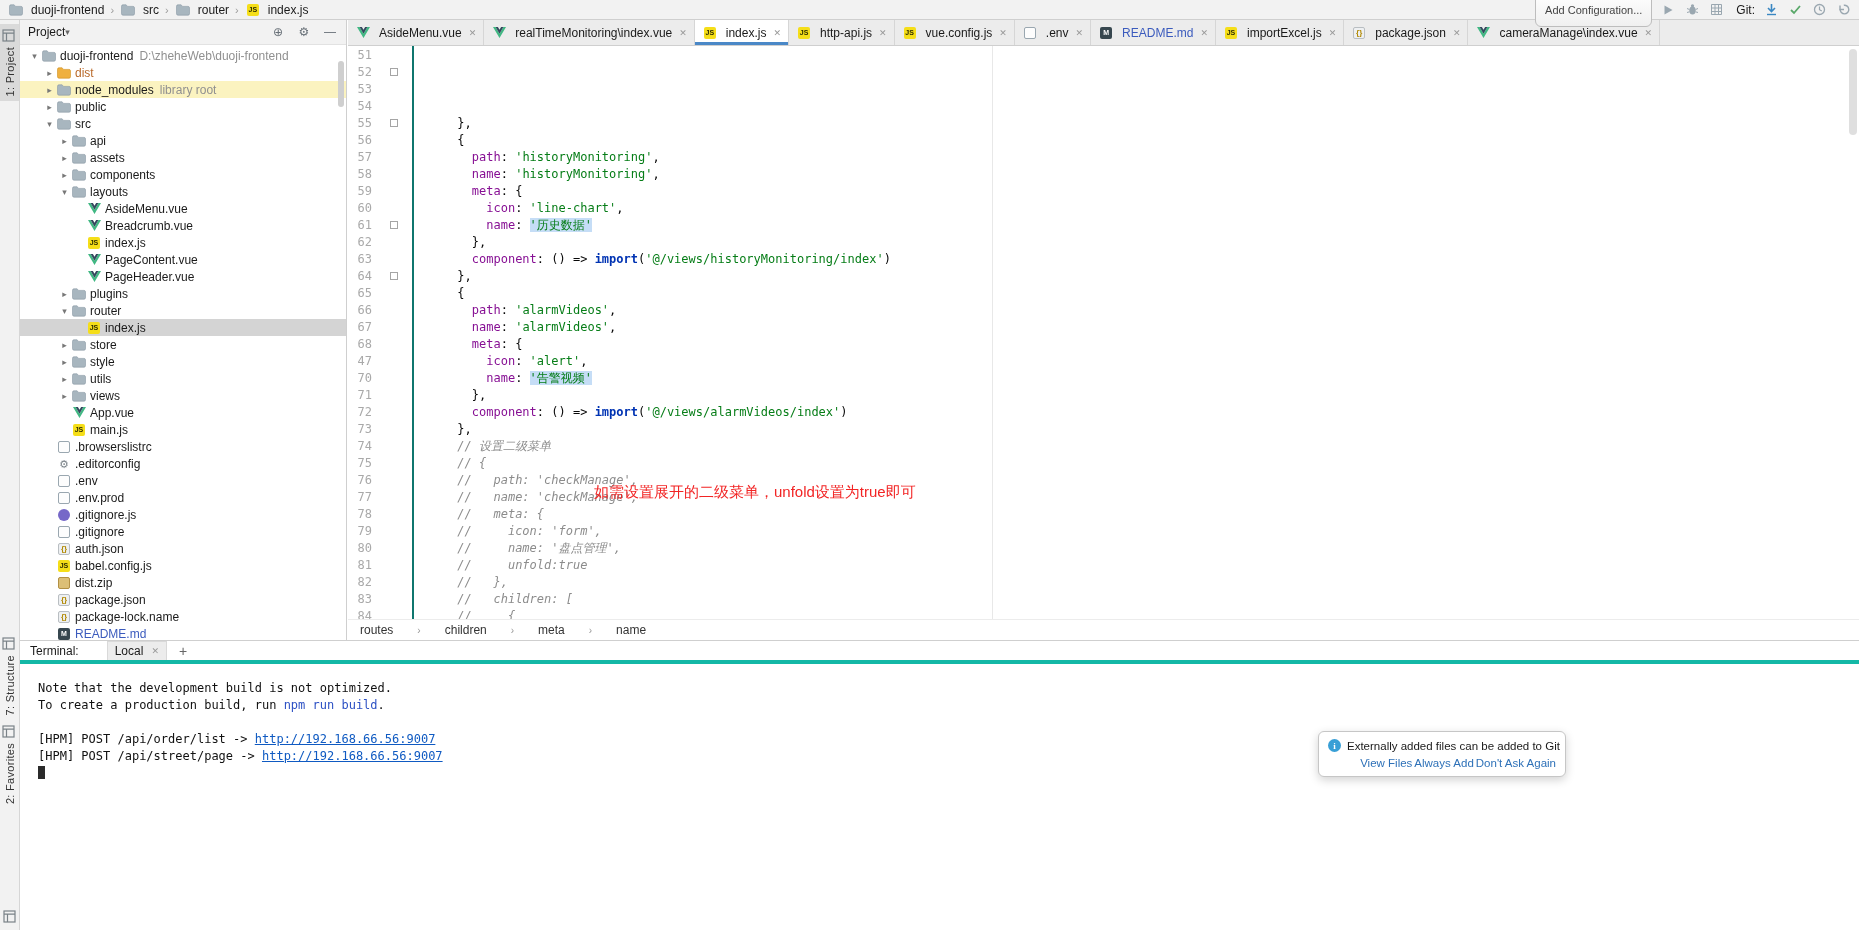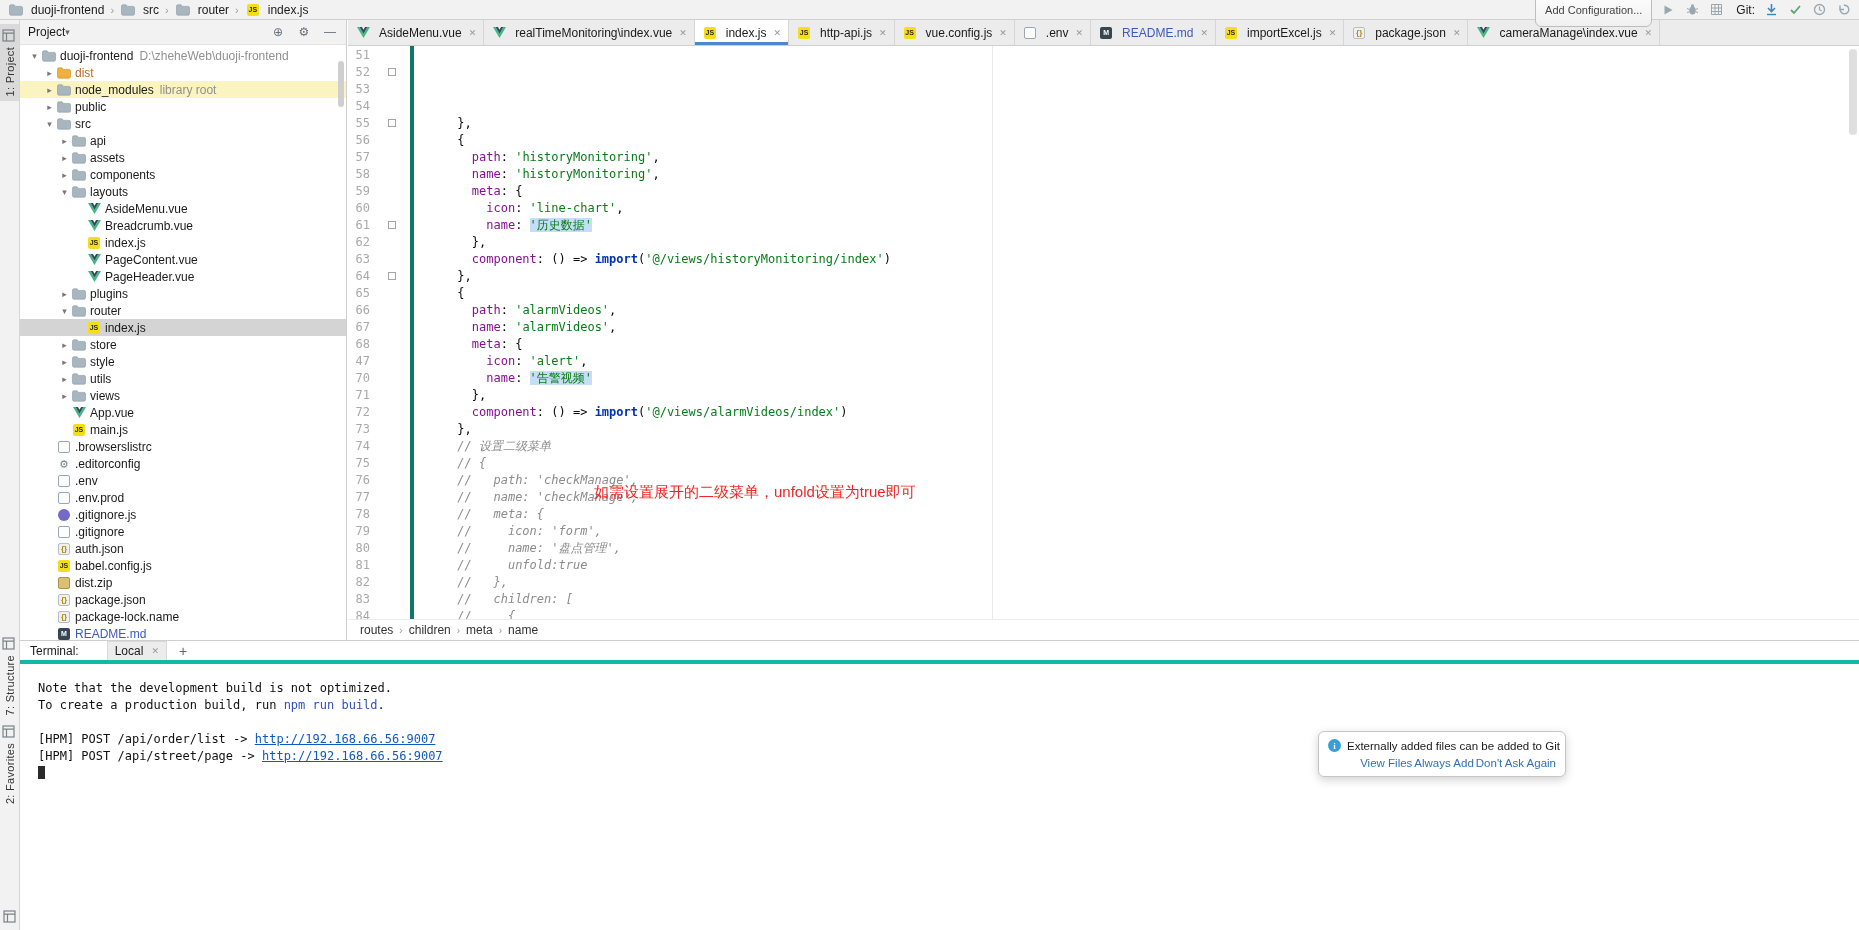--- a/index.html
+++ b/index.html
@@ -46,36 +46,36 @@
 
   
   #editor{position:absolute;left:348px;top:20px;width:1511px;height:620px;display:flex;flex-direction:column;background:#fff}
   #tabbar{height:26px;flex:none;background:#ececec;border-bottom:1px solid #cfcfcf;display:flex;align-items:stretch;overflow:hidden}
   .etab{display:flex;align-items:center;gap:5px;padding:0 7px;border-right:1px solid #d6d6d6;cursor:pointer;position:relative;white-space:nowrap}
   .etab.active{background:#fff}
   .etab.active::after{content:"";position:absolute;left:0;right:0;bottom:0;height:3px;background:#4a88c7}
   .etab-x{color:#999;font-size:9px;margin-left:2px;cursor:pointer}
   #editor-body{flex:1;display:flex;position:relative;overflow:hidden}
   #gutter{width:66px;flex:none;font-family:"DejaVu Sans Mono","Liberation Mono",monospace;font-size:12px;line-height:17px;
-    color:#a9a9a9;text-align:right;padding:1px 40px 0 0;border-right:4px solid #0f766e}
+    color:#a9a9a9;text-align:right;padding:1px 40px 0 0;border-right:2px solid #0f766e}
   .gl{height:17px;position:relative}
   .fold{position:absolute;right:-26px;top:4px;width:8px;height:8px;border:1px solid #a5a5a5;background:#fff}
   #code{flex:1;position:relative;font-family:"DejaVu Sans Mono","Liberation Mono",monospace;font-size:12px;line-height:17px;
     padding-top:1px;white-space:pre;overflow:hidden}
   .cl{height:17px}
   .sg-p{color:#080808}
   .sg-k{color:#871094}
   .sg-s{color:#067d17}
   .sg-sh{color:#067d17;background:#c5ddf6}
   .sg-kw{color:#0033b3;font-weight:bold}
   .sg-c{color:#8c8c8c;font-style:italic}
   #margin-guide{position:absolute;left:578px;top:0;bottom:0;width:1px;background:#e8e8e8}
   #annotation{position:absolute;left:180px;top:437px;font-family:"Liberation Sans",sans-serif;font-size:15px;color:#f22424;white-space:nowrap}
   #ed-scroll{position:absolute;right:2px;top:3px;width:8px;height:86px;background:#d9d9d9;border-radius:4px;opacity:.85}
-  #crumbbar{height:21px;flex:none;border-top:1px solid #ececec;display:flex;align-items:center;gap:6px;padding:0 12px;background:#fff}
+  #crumbbar{height:21px;flex:none;border-top:1px solid #ececec;display:flex;align-items:center;gap:24px;padding:0 12px;background:#fff}
   .crumb{cursor:pointer;color:#333}
   .crumb-sep{color:#999;font-size:10px}
 
   
   #terminal{position:absolute;left:20px;top:640px;width:1839px;height:290px;background:#fff;border-top:1px solid #cfcfcf;display:flex;flex-direction:column;z-index:2}
   #term-header{height:23px;flex:none;display:flex;align-items:center;padding-left:10px;border-bottom:4px solid #14b8a6}
   .term-tabs{display:flex;align-items:flex-end;margin-left:28px}
   .term-tab{display:flex;align-items:center;gap:6px;padding:2px 7px;background:#ececec;border:1px solid #d9d9d9;border-bottom:none;cursor:pointer}
   .term-plus{margin-left:12px;color:#666;font-size:14px;cursor:pointer}
   #term-body{flex:1;font-family:"DejaVu Sans Mono","Liberation Mono",monospace;font-size:12px;line-height:17px;

